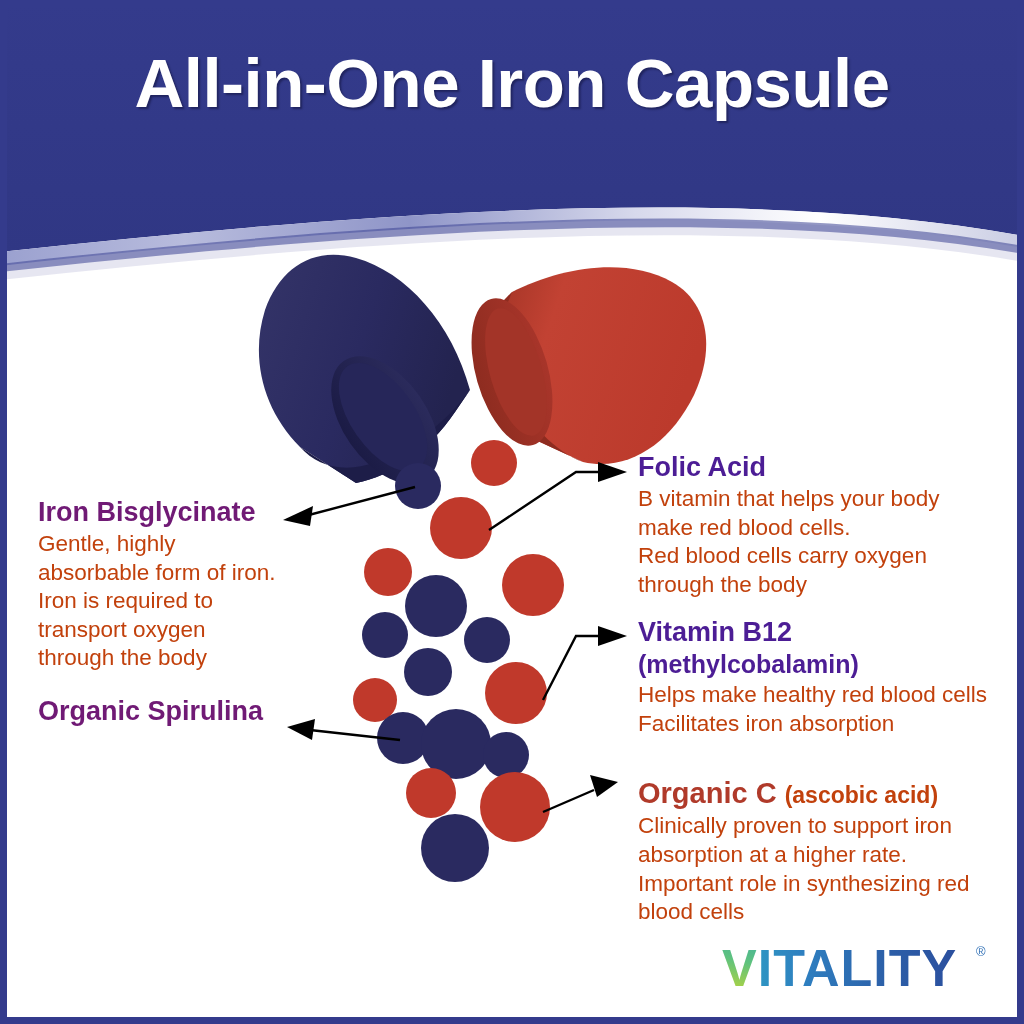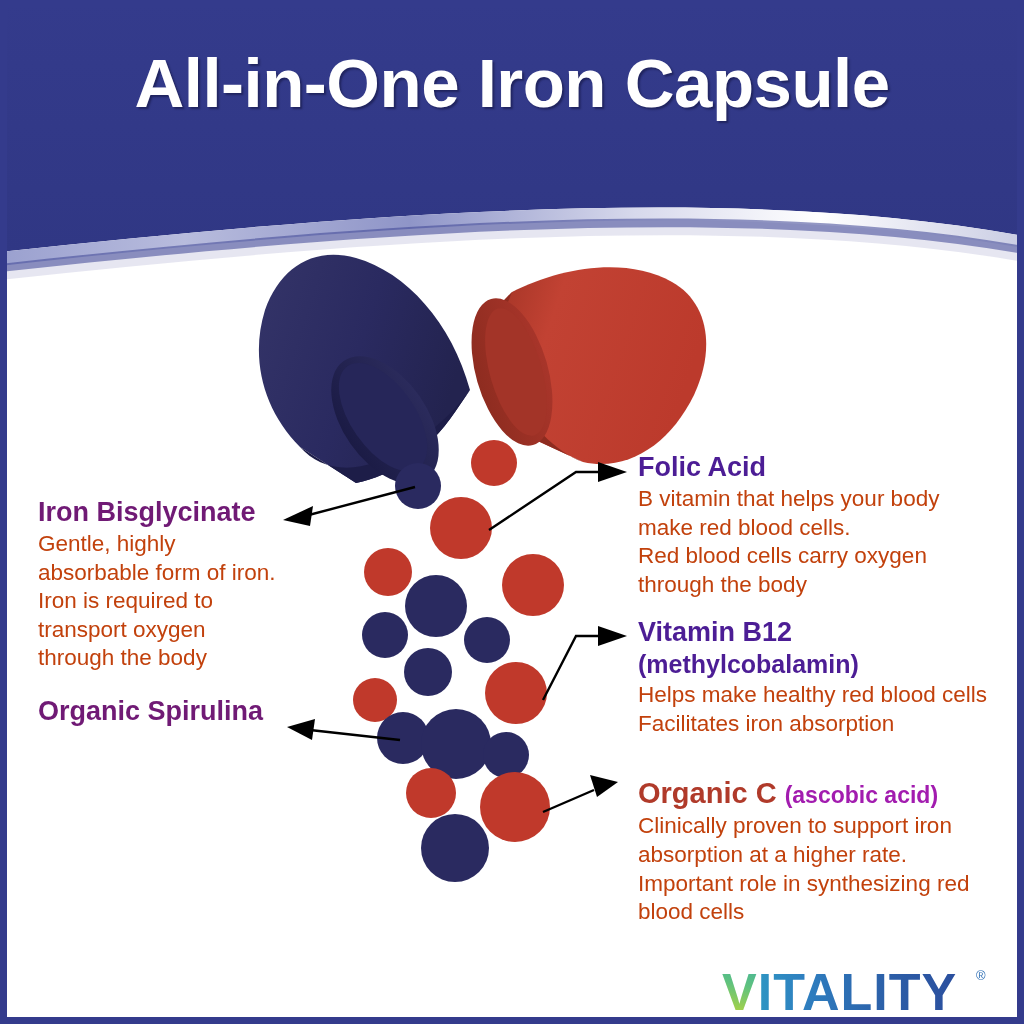--- a/index.html
+++ b/index.html
@@ -53,21 +53,21 @@
   .heading {
     font-family: "Liberation Sans", sans-serif;
     font-weight: bold;
     line-height: 1.12;
     margin: 0 0 3px 0;
   }
   .h-navy { color: #701a75; font-size: 27px; }
   .h-red  { color: #4c1d95; font-size: 27px; }
   .h-red-lg { color: #B03A2A; font-size: 29px; }
   .sub-red {
-    color: #a21caf;
+    color: #c2410c;
     font-weight: bold;
     font-size: 23px;
   }
   .body-text {
     font-family: "Liberation Sans", sans-serif;
     color: #c2410c;
     font-size: 22.5px;
     line-height: 1.27;
     margin: 0;
     white-space: pre-line;
@@ -75,21 +75,21 @@
   .blk-iron      { left: 38px;  top: 497px;  width: 290px; }
   .blk-spirulina { left: 38px;  top: 684px;  width: 290px; margin-top: 12px; }
   .blk-folic     { left: 638px; top: 452px;  width: 370px; }
   .blk-b12       { left: 638px; top: 617px;  width: 370px; }
   .blk-vitc      { left: 638px; top: 777px;  width: 378px; }
 
   
   .logo {
     position: absolute;
     left: 722px;
-    top: 964px;
+    top: 940px;
     z-index: 25;
     display: flex;
     align-items: flex-start;
   }
   .logo-reg {
     font-family: "Liberation Sans", sans-serif;
     font-size: 13px;
     color: #2F6FB5;
     margin-left: 2px;
     margin-top: 4px;

